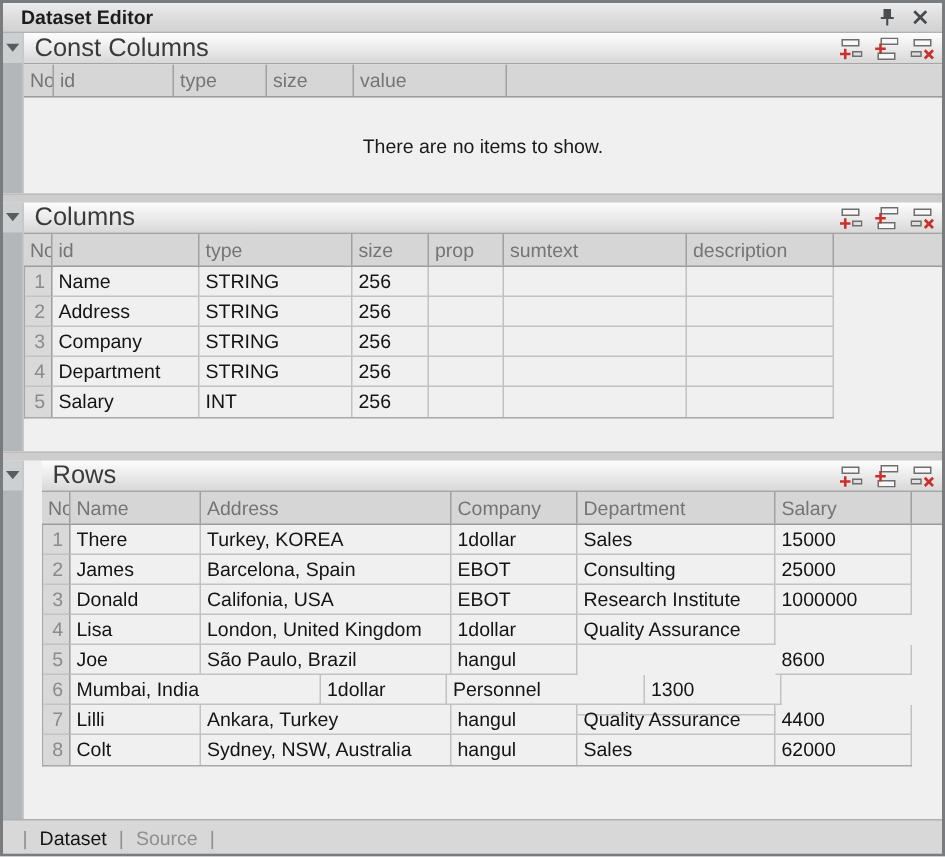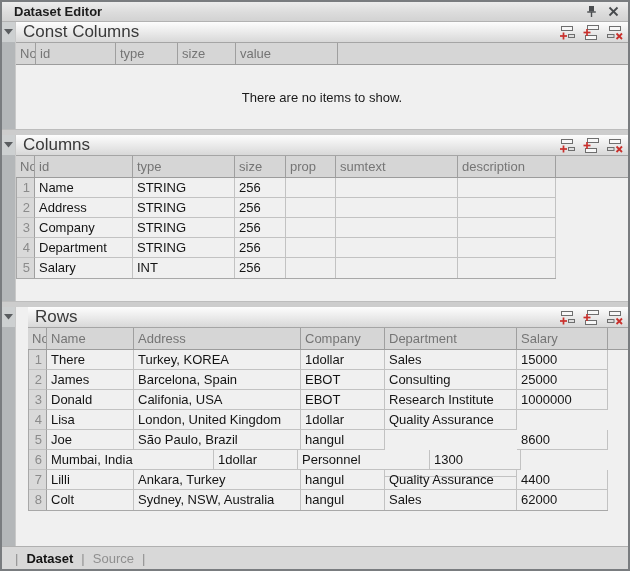--- a/index.html
+++ b/index.html
@@ -99,21 +99,21 @@
   
   .footer {
     flex:0 0 23px; height:23px;
     background:#d8d8d8;
     border-top:1px solid #b0b0b0;
     display:flex; align-items:center;
     padding-left:5px; font-size:13px;
   }
   .footer .sep { color:#8e8e8e; margin:0 8px; }
   .footer .tab { cursor:default; }
-  .footer .tab.active { font-weight:bold; color:#141414; }
+  .footer .tab.active { font-weight:normal; color:#141414; }
   .footer .tab.inactive { color:#8f8f8f; }
 
   svg { display:block; }
 </style>
 </head>
 <body>
 
 <div class="panel">
 
   <div class="titlebar">

